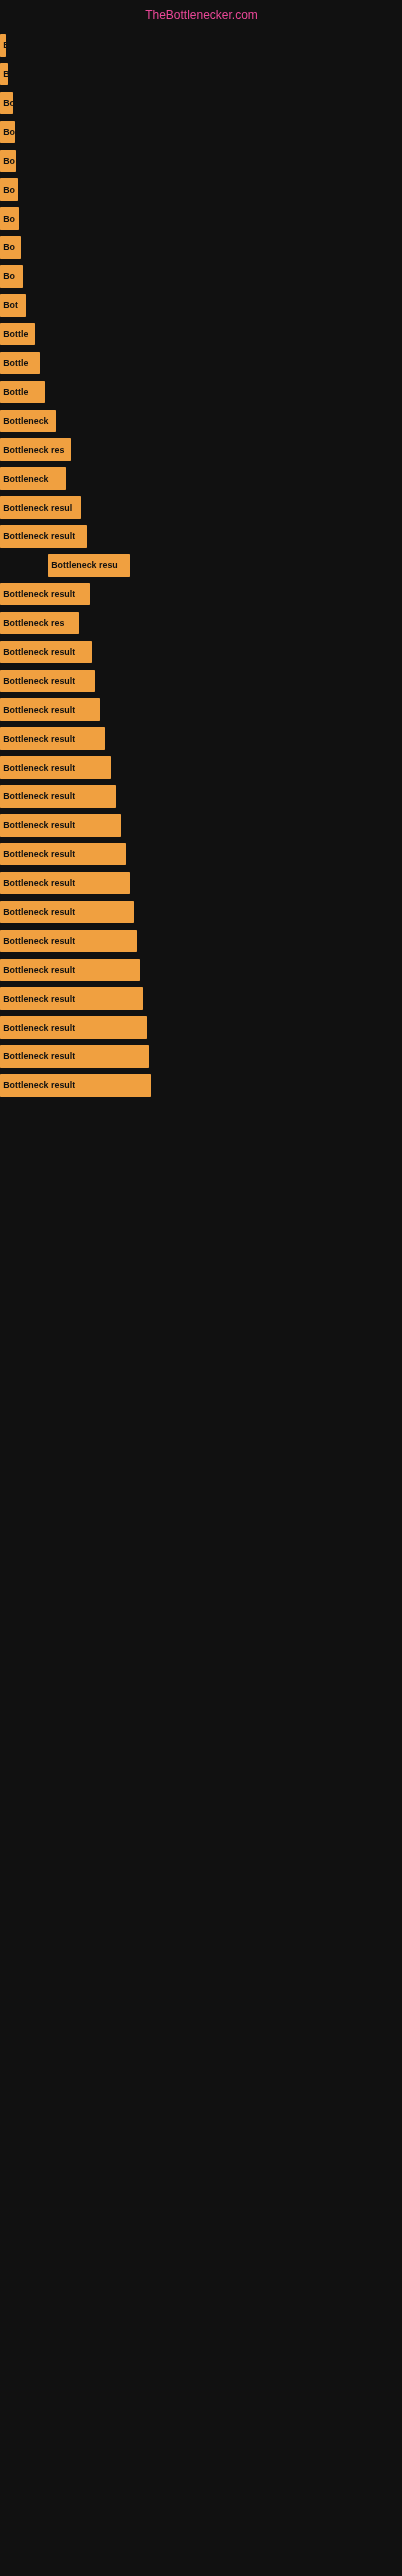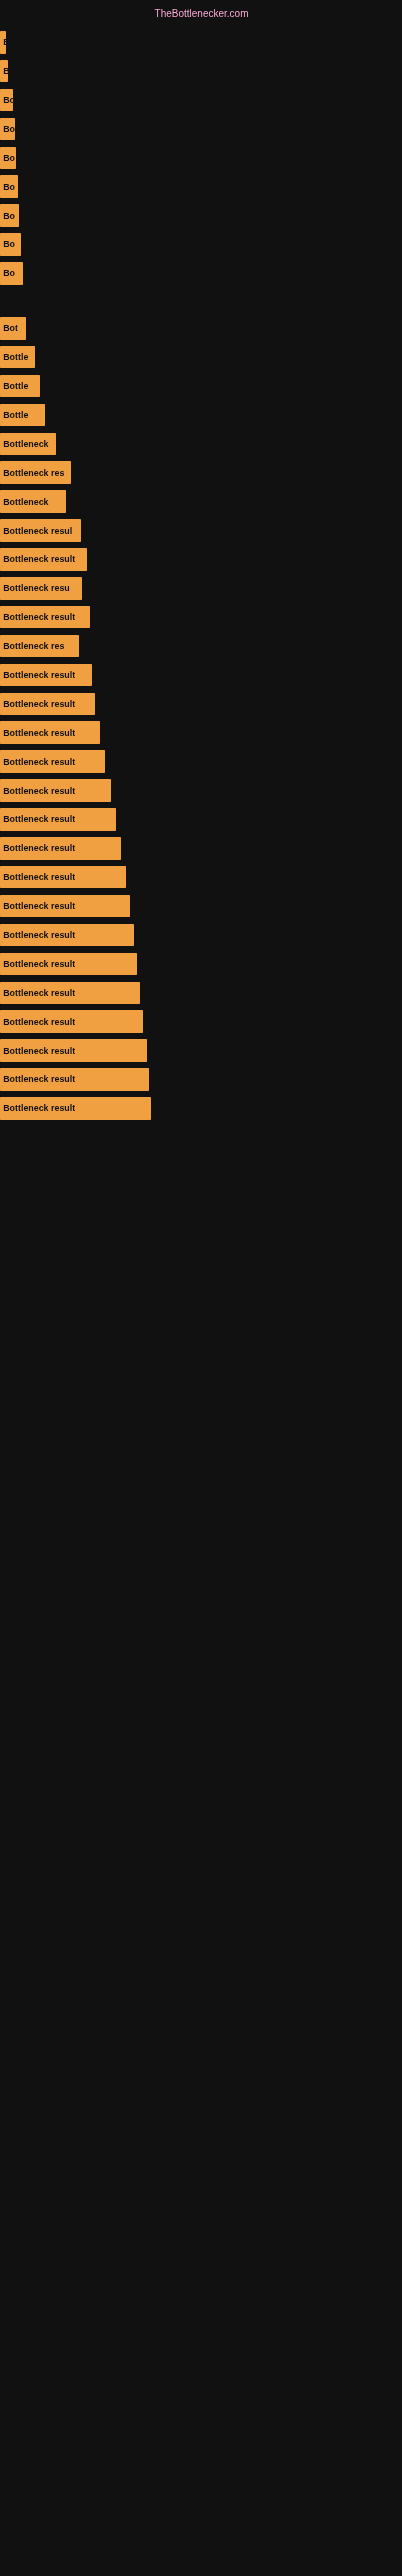--- a/index.html
+++ b/index.html
@@ -10,22 +10,22 @@
 
     body {
       background-color: #111111;
       width: 403px;
       min-height: 2576px;
       font-family: Arial, sans-serif;
       position: relative;
     }
 
     .site-title {
-      color: #f9a8d4;
-      font-size: 10px;
+      color: #ec4899;
+      font-size: 12px;
       text-align: center;
       padding: 8px 0 12px 0;
       font-weight: normal;
     }
 
     .bars-container {
       display: flex;
       flex-direction: column;
       gap: 0px;
       padding: 0 0 16px 0;
@@ -99,21 +99,21 @@
       <div class="bar" style="width: 21px;">
         <span class="bar-label">Bo</span>
       </div>
     </div>
     <div class="bar-row">
       <div class="bar" style="width: 22.5px;">
         <span class="bar-label">Bo</span>
       </div>
     </div>
     <div class="bar-row">
-      <div class="bar" style="width: 26px; margin-top: 26px;">
+      <div class="bar" style="width: 26px;">
         <span class="bar-label">Bot</span>
       </div>
     </div>
     <div class="bar-row">
       <div class="bar" style="width: 35px;">
         <span class="bar-label">Bottle</span>
       </div>
     </div>
     <div class="bar-row">
       <div class="bar" style="width: 40px;">
@@ -144,21 +144,21 @@
       <div class="bar" style="width: 81px;">
         <span class="bar-label">Bottleneck resul</span>
       </div>
     </div>
     <div class="bar-row">
       <div class="bar" style="width: 87px;">
         <span class="bar-label">Bottleneck result</span>
       </div>
     </div>
     <div class="bar-row">
-      <div class="bar" style="width: 82px;">
+      <div class="bar" style="width: 82px; margin-left: 48px;">
         <span class="bar-label">Bottleneck resu</span>
       </div>
     </div>
     <div class="bar-row">
       <div class="bar" style="width: 90px;">
         <span class="bar-label">Bottleneck result</span>
       </div>
     </div>
     <div class="bar-row">
       <div class="bar" style="width: 79px;">

